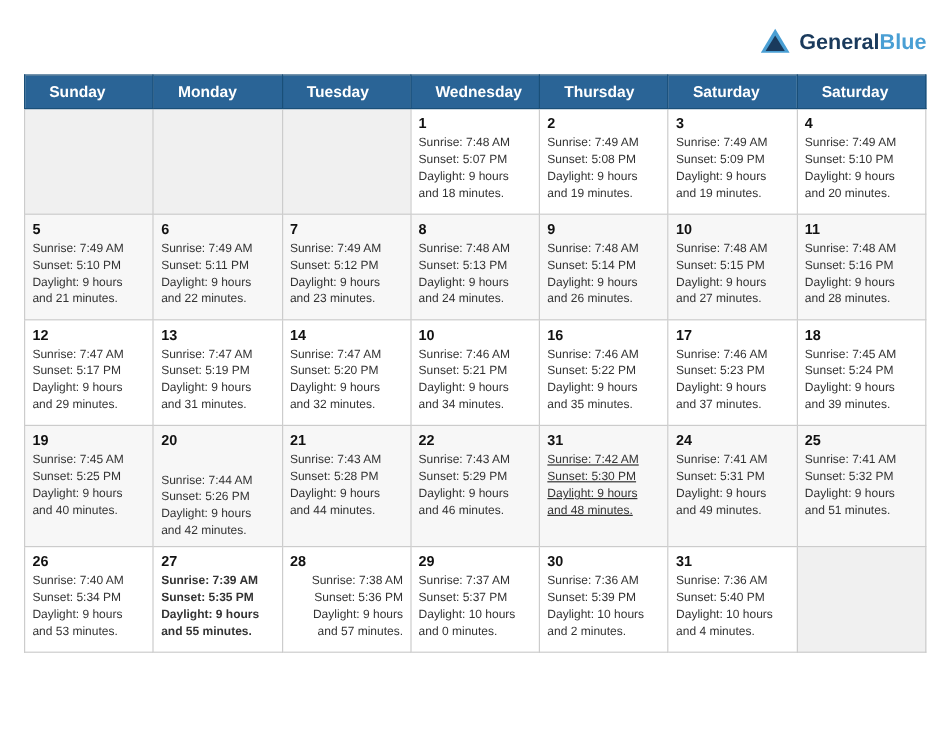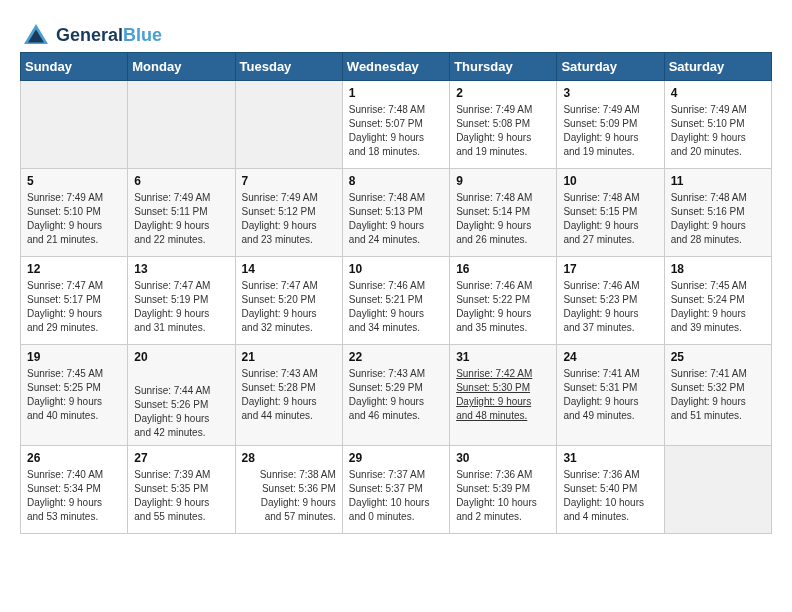--- a/index.html
+++ b/index.html
@@ -5,23 +5,23 @@
     * { box-sizing: border-box; margin: 0; padding: 0; }
     body {
       font-family: Arial, sans-serif;
       background: #fff;
       width: 792px;
       min-height: 612px;
       padding: 20px;
     }
     .header {
       display: flex;
-      justify-content: flex-start;
+      justify-content: flex-end;
       align-items: flex-start;
-      margin-bottom: 0;
+      margin-bottom: 10px;
     }
     .logo {
       display: flex;
       align-items: center;
       gap: 4px;
     }
     .logo-text {
       font-size: 18px;
       font-weight: bold;
       color: #1a3a5c;
@@ -48,21 +48,21 @@
     }
     table {
       width: 100%;
       border-collapse: collapse;
       table-layout: fixed;
     }
     thead th {
       background: #2a6496;
       color: #fff;
       text-align: left;
-      padding: 6px 4px;
+      padding: 6px 20px;
       font-size: 13px;
       font-weight: bold;
       border: 1px solid #1a4f78;
     }
     tbody td {
       border: 1px solid #ccc;
       vertical-align: top;
       padding: 5px 6px;
       height: 88px;
       font-size: 10.5px;
@@ -310,21 +310,21 @@
       <tr>
         <td>
           <div class="day-number">26</div>
           <div class="cell-content" style="white-space: pre-line;">Sunrise: 7:40 AM
 Sunset: 5:34 PM
 Daylight: 9 hours
 and 53 minutes.</div>
         </td>
         <td>
           <div class="day-number">27</div>
-          <div class="cell-content" style="white-space: pre-line;">Sunrise: 7:39 AM
+          <div class="cell-content" style="white-space: pre-line; font-weight: bold;">Sunrise: 7:39 AM
 Sunset: 5:35 PM
 Daylight: 9 hours
 and 55 minutes.</div>
         </td>
         <td>
           <div class="day-number">28</div>
           <div class="cell-content" style="white-space: pre-line; text-align: right;">Sunrise: 7:38 AM
 Sunset: 5:36 PM
 Daylight: 9 hours
 and 57 minutes.</div>

